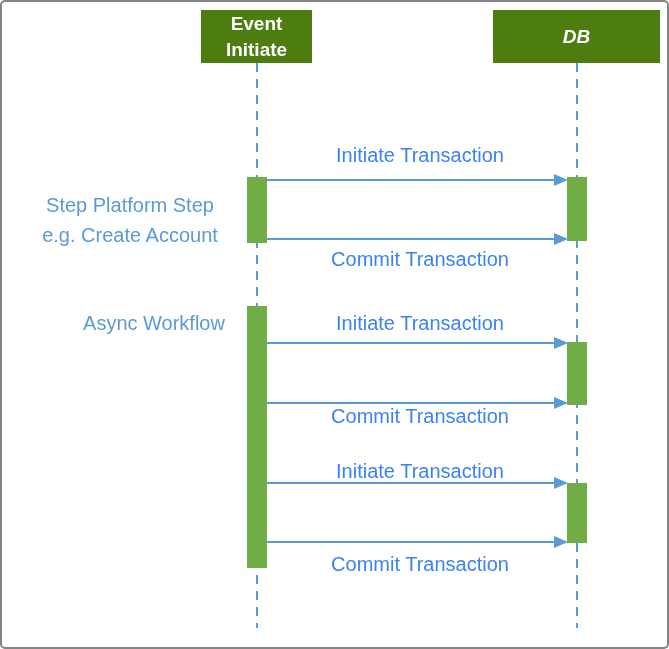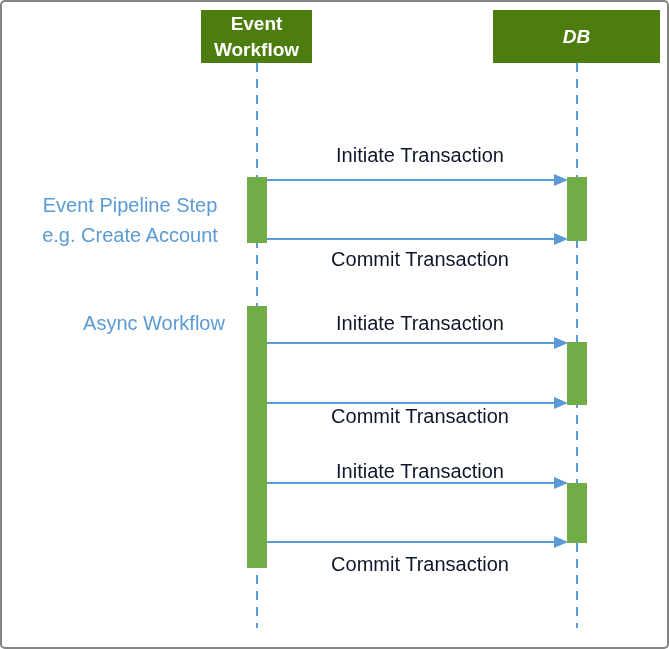--- a/index.html
+++ b/index.html
@@ -40,21 +40,21 @@
   }
   #actor-event-pipeline { left: 201px; top: 10px; width: 111px; height: 53px; }
   #actor-db-transaction { left: 493px; top: 10px; width: 167px; height: 53px; font-style: italic; }
   .msg-label {
     position: absolute;
     left: 270px;
     width: 300px;
     text-align: center;
     font-size: 20px;
     line-height: 20px;
-    color: #0f172a;
+    color: #3b82f6;
     white-space: nowrap;
     z-index: 4;
   }
   #msg-0 { top: 145px; }
   #msg-1 { top: 249px; }
   #msg-2 { top: 313px; }
   #msg-3 { top: 406px; }
   #msg-4 { top: 461px; }
   #msg-5 { top: 554px; }
   .annotation {
@@ -105,35 +105,35 @@
       <polygon points="554,477 568,483 554,489" fill="#5B9BD5"></polygon>
     </g>
     <g>
       <line x1="267" y1="542" x2="556" y2="542" stroke="#5B9BD5" stroke-width="2"></line>
       <polygon points="554,536 568,542 554,548" fill="#5B9BD5"></polygon>
     </g>
   </svg>
 
   <div class="actor" id="actor-event-pipeline">
     <span>Event</span>
-    <span>Workflow</span>
+    <span>Initiate</span>
   </div>
   <div class="actor" id="actor-db-transaction">
     <span>DB</span>
   </div>
 
   <div class="msg-label" id="msg-0">Initiate Transaction</div>
   <div class="msg-label" id="msg-1">Commit Transaction</div>
   <div class="msg-label" id="msg-2">Initiate Transaction</div>
   <div class="msg-label" id="msg-3">Commit Transaction</div>
   <div class="msg-label" id="msg-4">Initiate Transaction</div>
   <div class="msg-label" id="msg-5">Commit Transaction</div>
 
   <div class="annotation" id="annotation-0">
-    <span style="display:block">Event Pipeline Step</span>
+    <span style="display:block">Step Platform Step</span>
     <span style="display:block">e.g. Create Account</span>
   </div>
   <div class="annotation" id="annotation-1">
     <span style="display:block">Async Workflow</span>
   </div>
 
   <div class="frame-border"></div>
 </div>
 
 </body></html>

